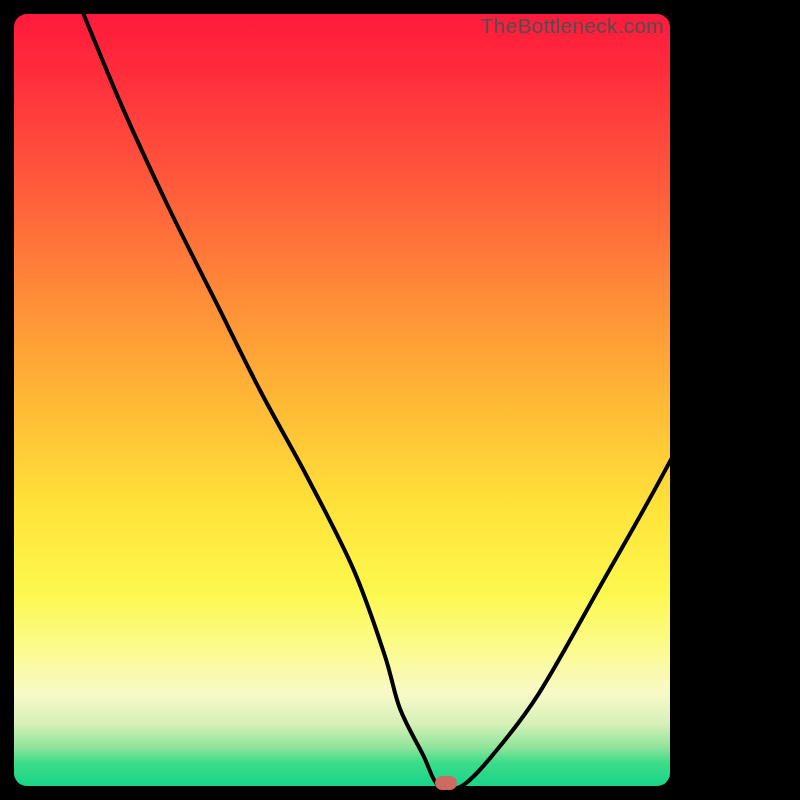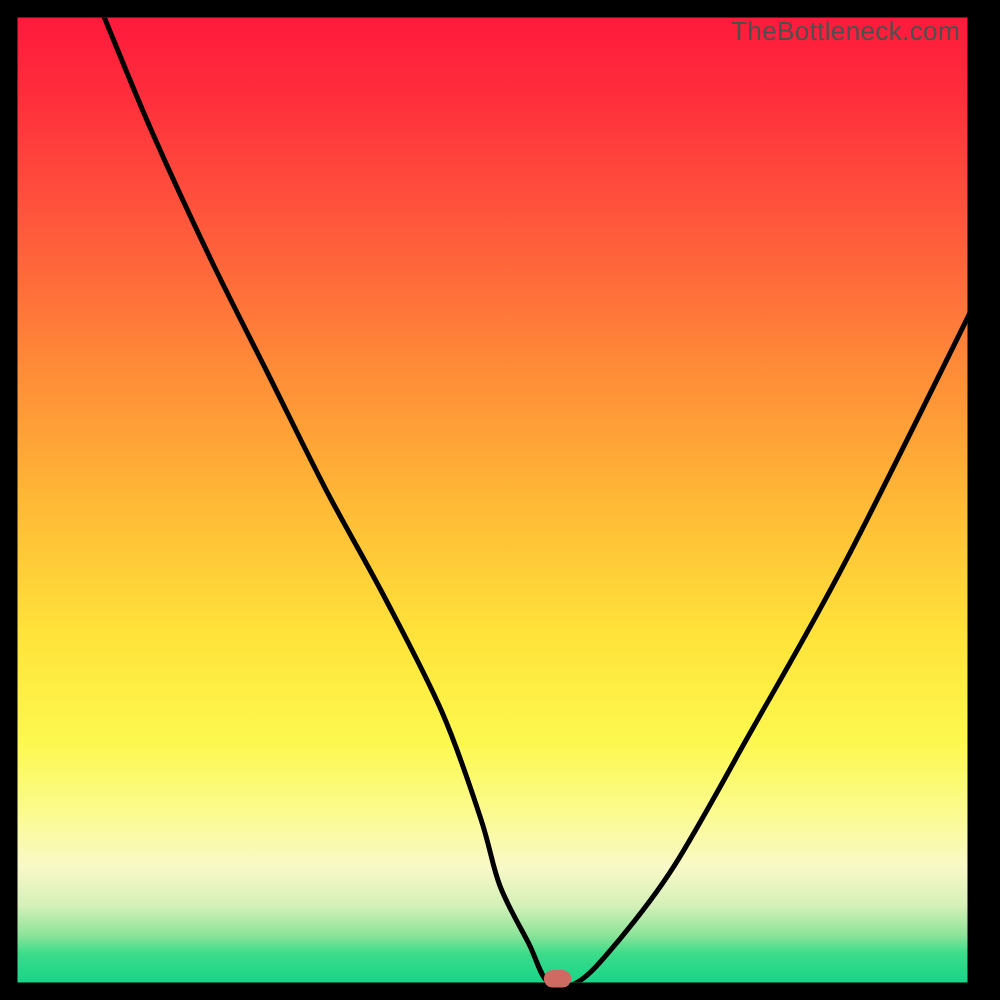--- a/index.html
+++ b/index.html
@@ -8,37 +8,38 @@
     width: 800px;
     height: 800px;
     background: #000;
     overflow: hidden;
     font-family: Arial, Helvetica, sans-serif;
   }
   .frame {
     position: absolute;
     left: 14px;
     top: 14px;
-    width: 760px;
+    width: 656px;
     height: 772px;
     background: linear-gradient(to bottom,
       #ff1a3c 0%,
       #ff2e3c 8%,
       #ff5a3c 22%,
       #ff8a38 36%,
       #ffb836 50%,
       #ffe33a 64%,
       #fdf84e 75%,
       #fbfb8c 82%,
       #f9f9c8 88%,
       #d5f0b8 92%,
       #8fe49a 95%,
       #3cdc8a 97%,
       #18d588 100%
     );
+    border-radius: 13px;
   }
   .attribution {
     position: absolute;
     top: 0px;
     right: 6px;
     color: #4f4f4f;
     font-size: 21px;
     font-weight: 500;
     letter-spacing: 0.2px;
   }

